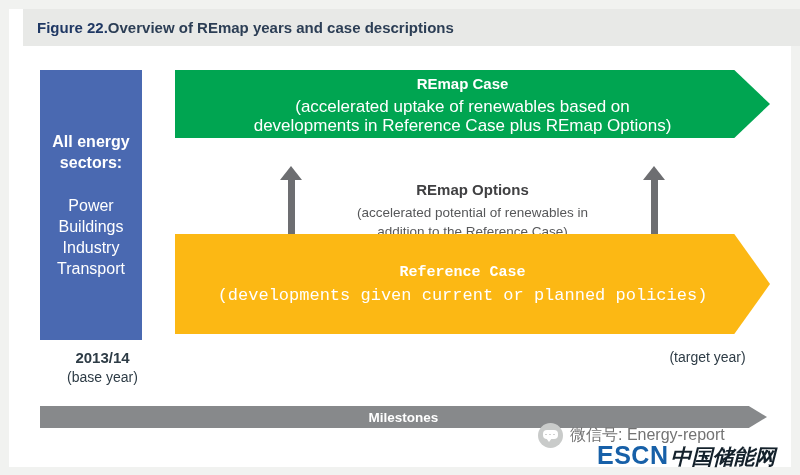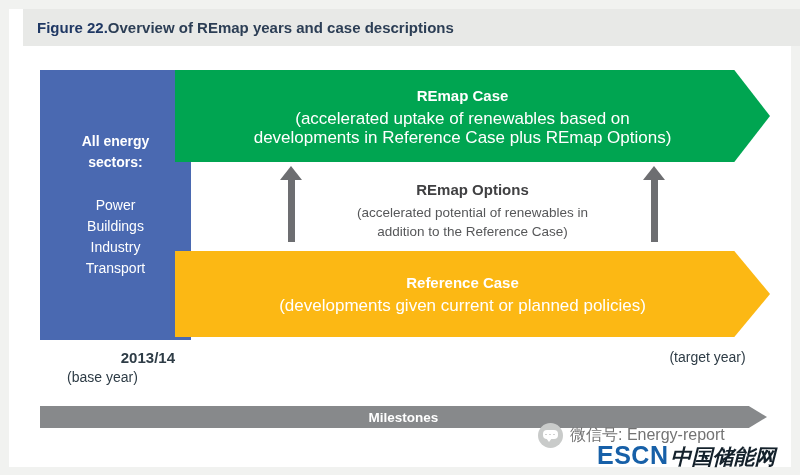--- a/index.html
+++ b/index.html
@@ -5,47 +5,47 @@
   html,body{margin:0;padding:0;}
   body{font-family:"Liberation Sans","DejaVu Sans",sans-serif;}
   .canvas{position:relative;width:800px;height:475px;background:#f1f2f0;overflow:hidden;}
   .panel{position:absolute;left:9px;top:9px;width:782px;height:458px;background:#ffffff;}
   .figure-header{position:absolute;left:23px;top:9px;width:782px;height:37px;background:#e8e9e7;
     display:flex;align-items:center;padding-left:14px;box-sizing:border-box;
     color:var(--title_navy,#1f3864);font-size:15px;}
   .figure-header .fig-label{font-weight:bold;}
   .figure-header .fig-title{font-weight:600;color:#2c3e55;}
 
-  .sectors-box{position:absolute;left:40px;top:70px;width:151px;height:270px;
+  .sectors-box{position:absolute;left:40px;top:70px;width:102px;height:270px;
     background:var(--blue,#4a69b1);color:#ffffff;display:flex;flex-direction:column;
-    justify-content:center;align-items:center;text-align:center;font-size:14px;}
+    justify-content:center;align-items:center;text-align:center;font-size:16px;}
   .sectors-box .heading{font-weight:bold;white-space:pre-line;line-height:21px;margin-bottom:22px;}
   .sectors-box .item{line-height:21px;}
 
   .h-arrow{position:absolute;left:175px;width:595px;display:flex;flex-direction:column;
     justify-content:center;align-items:center;text-align:center;color:#ffffff;
     clip-path:polygon(0 0,94% 0,100% 50%,94% 100%,0 100%);box-sizing:border-box;padding:0 34px 0 14px;}
-  .arrow-green{top:70px;height:92px;background:var(--green,#00a551);}
-  .arrow-yellow{top:251px;height:86px;background:var(--yellow,#fcb814);}
+  .arrow-green{top:70px;height:68px;background:var(--green,#00a551);}
+  .arrow-yellow{top:234px;height:100px;background:var(--yellow,#fcb814);font-family:Liberation Mono, monospace;}
   .h-arrow .a-title{font-weight:bold;font-size:15px;line-height:20px;margin-bottom:3px;}
   .h-arrow .a-desc{font-size:17px;line-height:19px;white-space:pre-line;}
 
   .mid-block{position:absolute;left:175px;top:180px;width:595px;text-align:center;}
   .mid-block .a-title{font-weight:bold;font-size:15px;color:#404042;line-height:20px;margin-bottom:3px;}
   .mid-block .a-desc{font-size:13.5px;color:#565759;line-height:19px;white-space:pre-line;}
 
   .up-arrow{position:absolute;width:22px;height:76px;top:166px;}
   .up-arrow .head{width:0;height:0;margin:0 auto;border-left:11px solid transparent;
     border-right:11px solid transparent;border-bottom:14px solid var(--gray_arrow,#6d6e71);}
   .up-arrow .shaft{width:7px;height:62px;margin:0 auto;background:var(--gray_arrow,#6d6e71);}
   .up-arrow.left{left:280px;}
   .up-arrow.right{left:643px;}
 
   .year-block{position:absolute;top:348px;text-align:center;color:#2e3c46;}
-  .year-block .year{font-weight:bold;font-size:15px;line-height:20px;text-align:right;}
+  .year-block .year{font-weight:bold;font-size:15px;line-height:20px;}
   .year-block .year-label{font-size:14px;line-height:19px;}
   .year-left{left:30px;width:145px;}
   .year-right{left:635px;width:145px;}
 
   .milestones-bar{position:absolute;left:40px;top:406px;width:727px;height:22px;
     background:var(--milestone_gray,#87898b);color:#ffffff;font-weight:bold;font-size:13.5px;
     display:flex;align-items:center;justify-content:center;
     clip-path:polygon(0 0,97.5% 0,100% 50%,97.5% 100%,0 100%);}
 
   .wechat-row{position:absolute;left:538px;top:423px;display:flex;align-items:center;gap:7px;}

